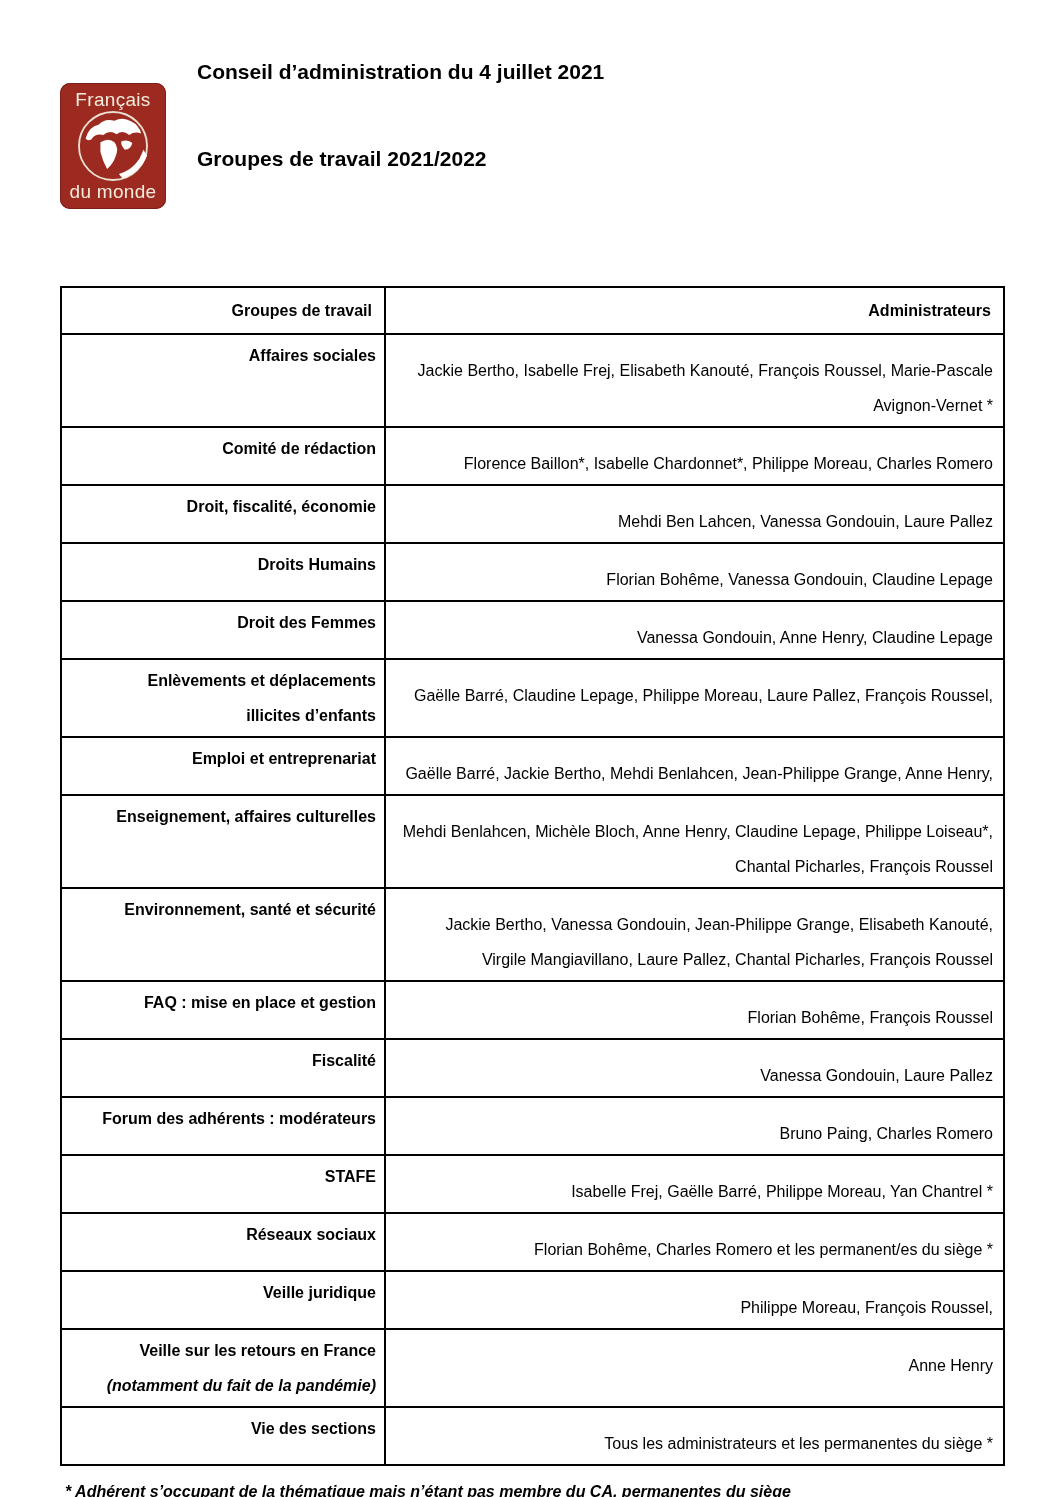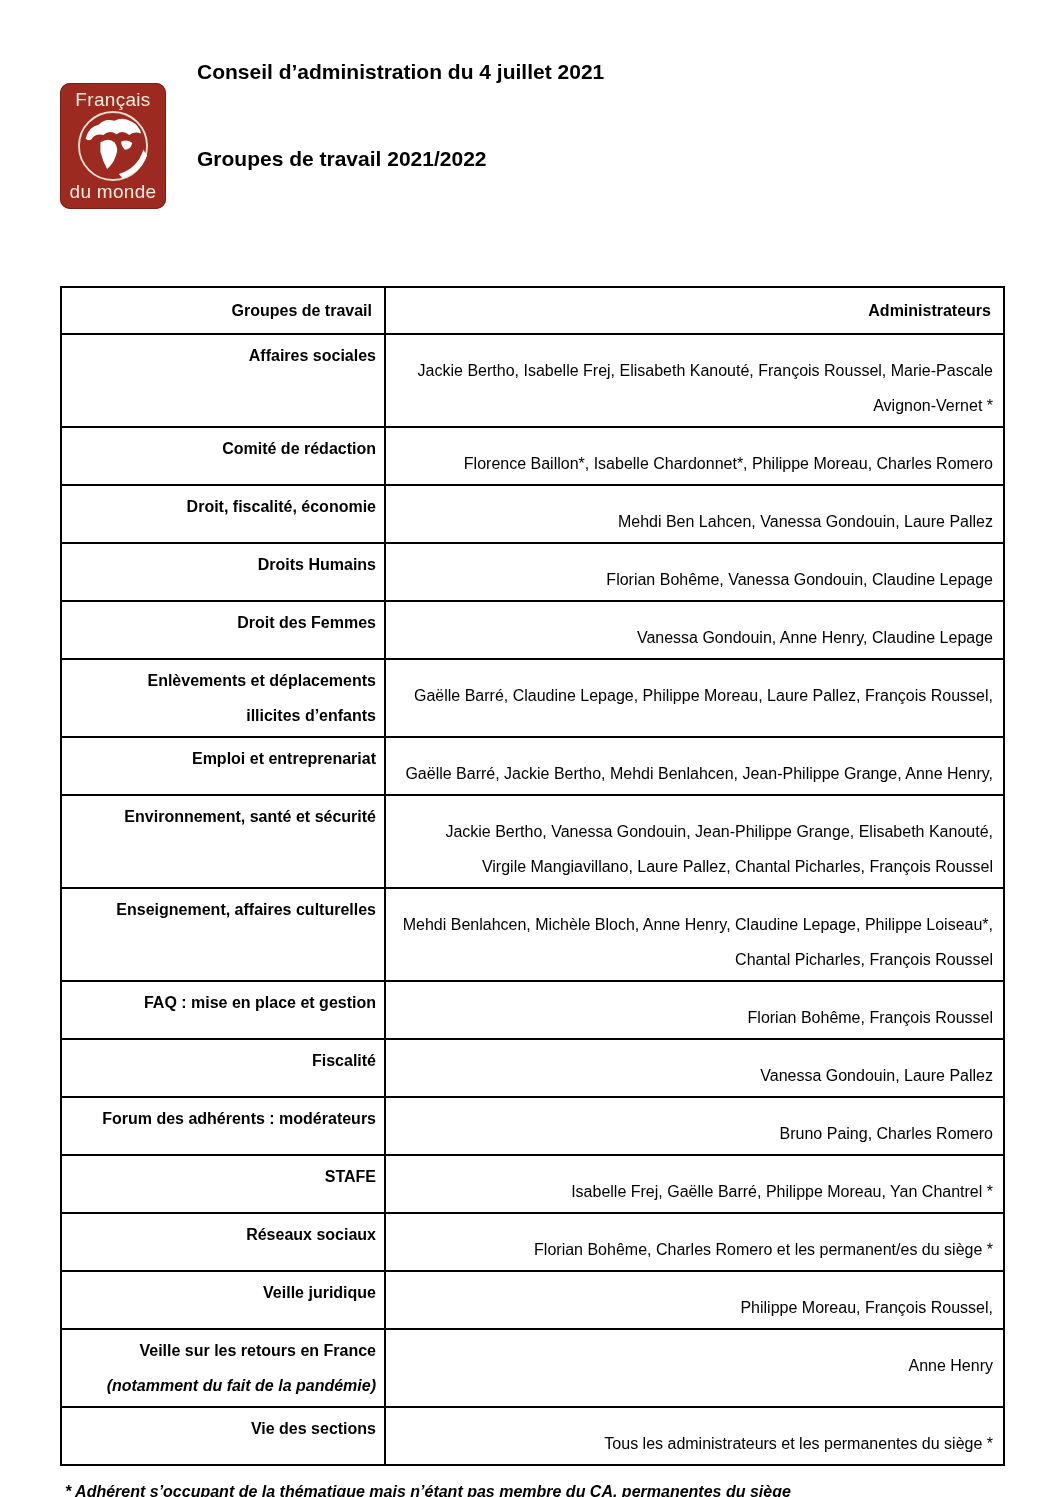--- a/index.html
+++ b/index.html
@@ -121,26 +121,26 @@
         <tr>
           <td class="group-cell">Enlèvements et déplacements
 illicites d’enfants</td>
           <td class="admins-cell">Gaëlle Barré, Claudine Lepage, Philippe Moreau, Laure Pallez, François Roussel,</td>
         </tr>
         <tr>
           <td class="group-cell">Emploi et entreprenariat</td>
           <td class="admins-cell">Gaëlle Barré, Jackie Bertho, Mehdi Benlahcen, Jean-Philippe Grange, Anne Henry,</td>
         </tr>
         <tr>
+          <td class="group-cell">Enseignement, affaires culturelles</td>
+          <td class="admins-cell">Mehdi Benlahcen, Michèle Bloch, Anne Henry, Claudine Lepage, Philippe Loiseau*, Chantal Picharles, François Roussel</td>
+        </tr>
+        <tr>
           <td class="group-cell">Environnement, santé et sécurité</td>
           <td class="admins-cell">Jackie Bertho, Vanessa Gondouin, Jean-Philippe Grange, Elisabeth Kanouté, Virgile Mangiavillano, Laure Pallez, Chantal Picharles, François Roussel</td>
-        </tr>
-        <tr>
-          <td class="group-cell">Enseignement, affaires culturelles</td>
-          <td class="admins-cell">Mehdi Benlahcen, Michèle Bloch, Anne Henry, Claudine Lepage, Philippe Loiseau*, Chantal Picharles, François Roussel</td>
         </tr>
         <tr>
           <td class="group-cell">FAQ : mise en place et gestion</td>
           <td class="admins-cell">Florian Bohême, François Roussel</td>
         </tr>
         <tr>
           <td class="group-cell">Fiscalité</td>
           <td class="admins-cell">Vanessa Gondouin, Laure Pallez</td>
         </tr>
         <tr>

